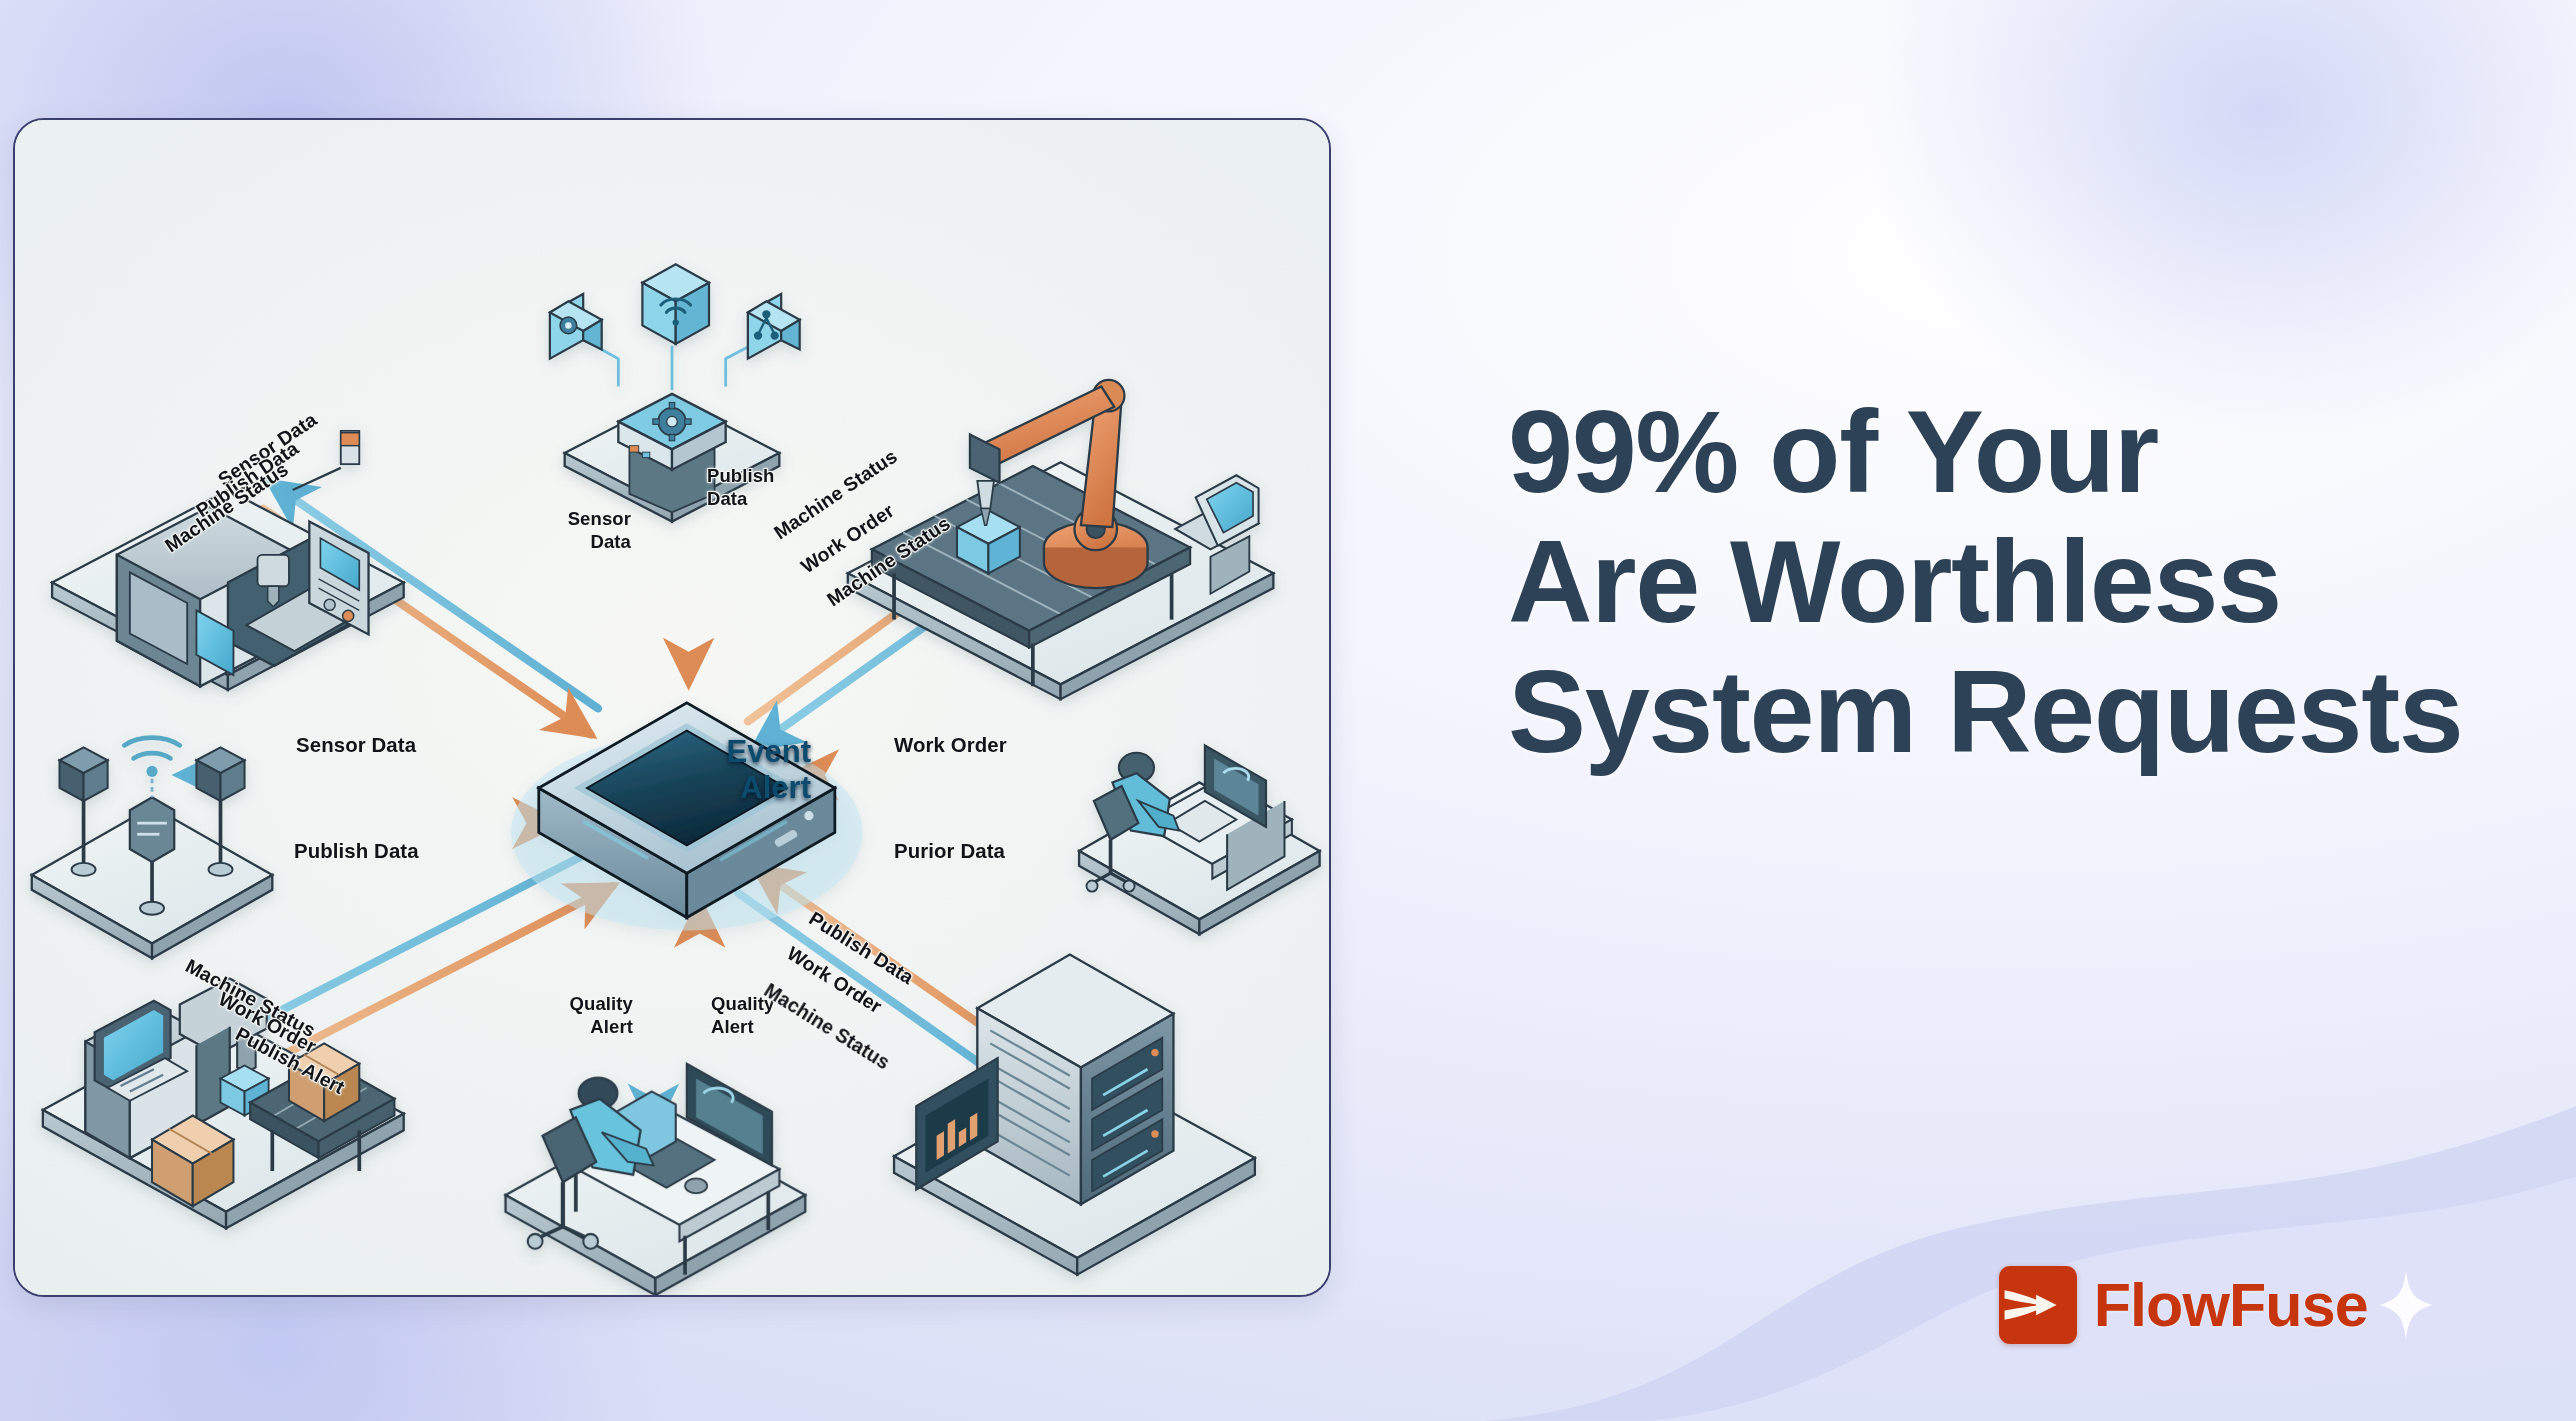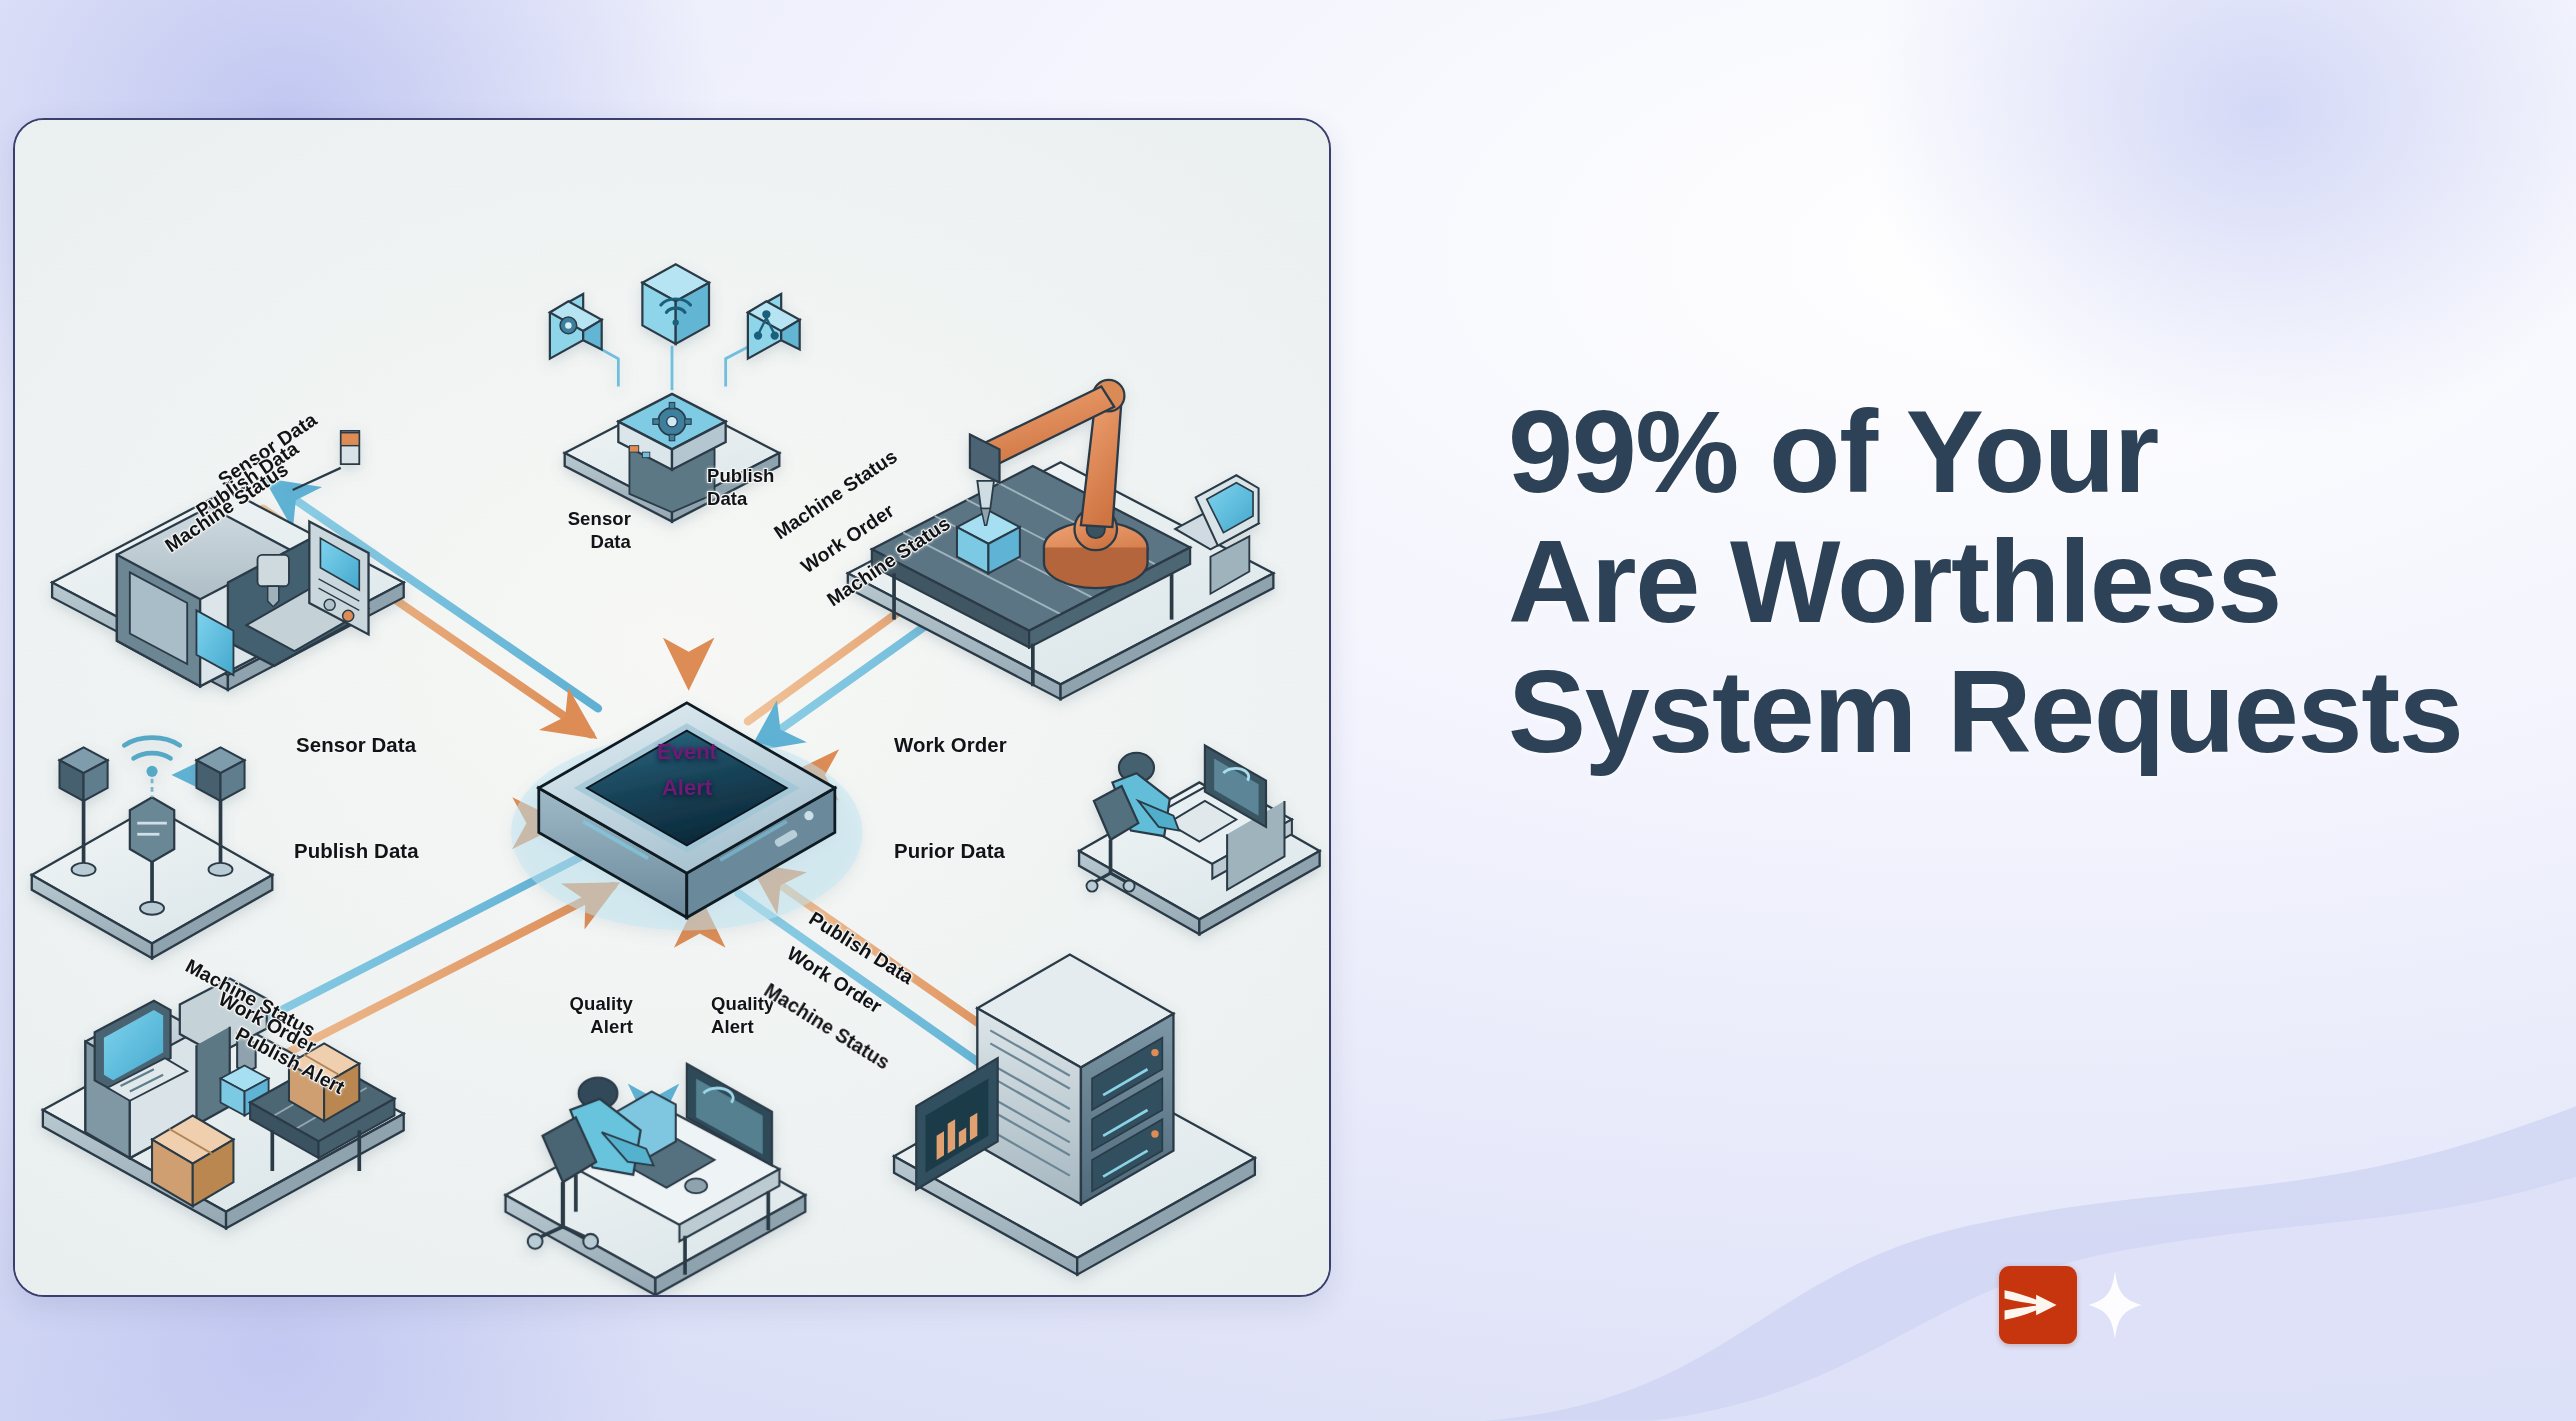--- a/index.html
+++ b/index.html
@@ -60,21 +60,21 @@
       -0.9px 0.9px 0 #f4f6f3, 0.9px -0.9px 0 #f4f6f3, -0.9px -0.9px 0 #f4f6f3;
     pointer-events:none;
   }
   .lbl.st{font-size:18.5px;line-height:23px;}
   .lbl.diag{font-size:19.4px;}
   .lbl.horiz{font-size:20.4px;}
   .lbl.ctr{text-align:center;}
 
   .broker-text{
     position:absolute;left:548px;top:614px;width:248px;
-    text-align:center;color:#701a75;font-weight:bold;font-size:22px;line-height:36px;
+    text-align:right;color:#0c4a6e;font-weight:bold;font-size:31px;line-height:36px;
     text-shadow:0 1.9px 5.6px rgba(0,20,40,.85);
     pointer-events:none;
   }
 
   
   .headline{
     position:absolute;left:1508px;top:387px;width:1101px;
     color:#2d4257;
     font-size:117px;line-height:130px;font-weight:bold;
     letter-spacing:-1.4px;
@@ -605,19 +605,20 @@
     <span class="ln">System Requests</span>
   </div>
 
   <div class="logo">
     <div class="logo-mark">
       <svg width="78" height="78" viewBox="0 0 84 84">
         <path d="M6,26 C26,30 40,36 54,42 C40,48 26,54 6,58 L6,48 C22,45 34,44 42,42 C34,40 22,39 6,35 Z" fill="#fdf6ee"></path>
         <path d="M62,42 L40,31 L40,53 Z" fill="#fdf6ee"></path>
       </svg>
     </div>
+    <div class="logo-word">FlowFuse</div>
     <svg class="logo-spark" viewBox="0 0 58 74">
       <path d="M29,0 C32,22 37,31 58,37 C37,43 32,52 29,74 C26,52 21,43 0,37 C21,31 26,22 29,0 Z" fill="#ffffff" opacity="0.92"></path>
     </svg>
   </div>
 
 </div>
 
 
 </body></html>

